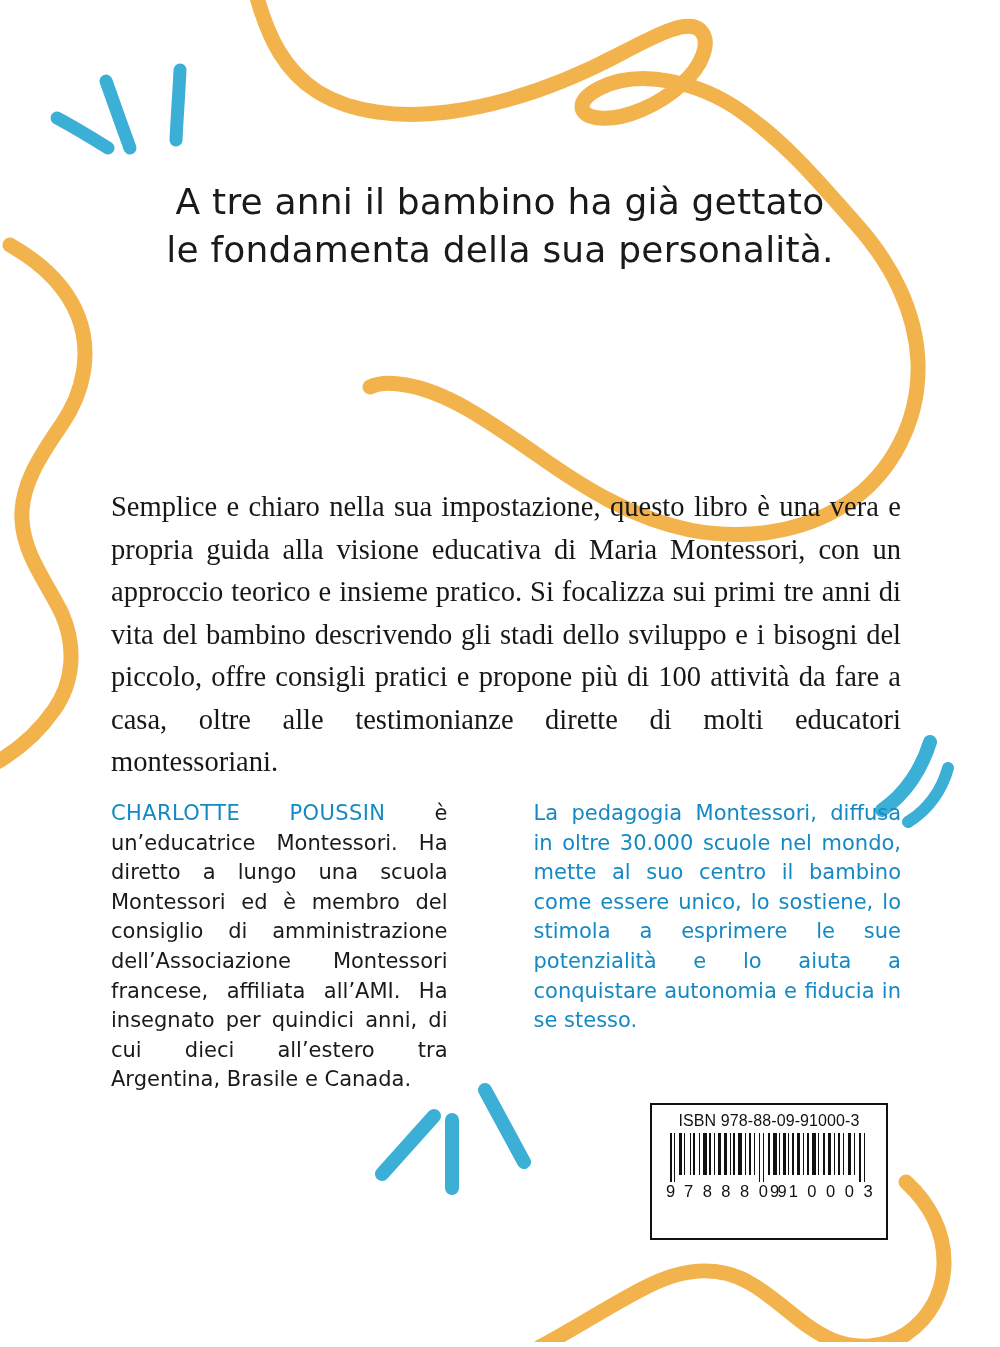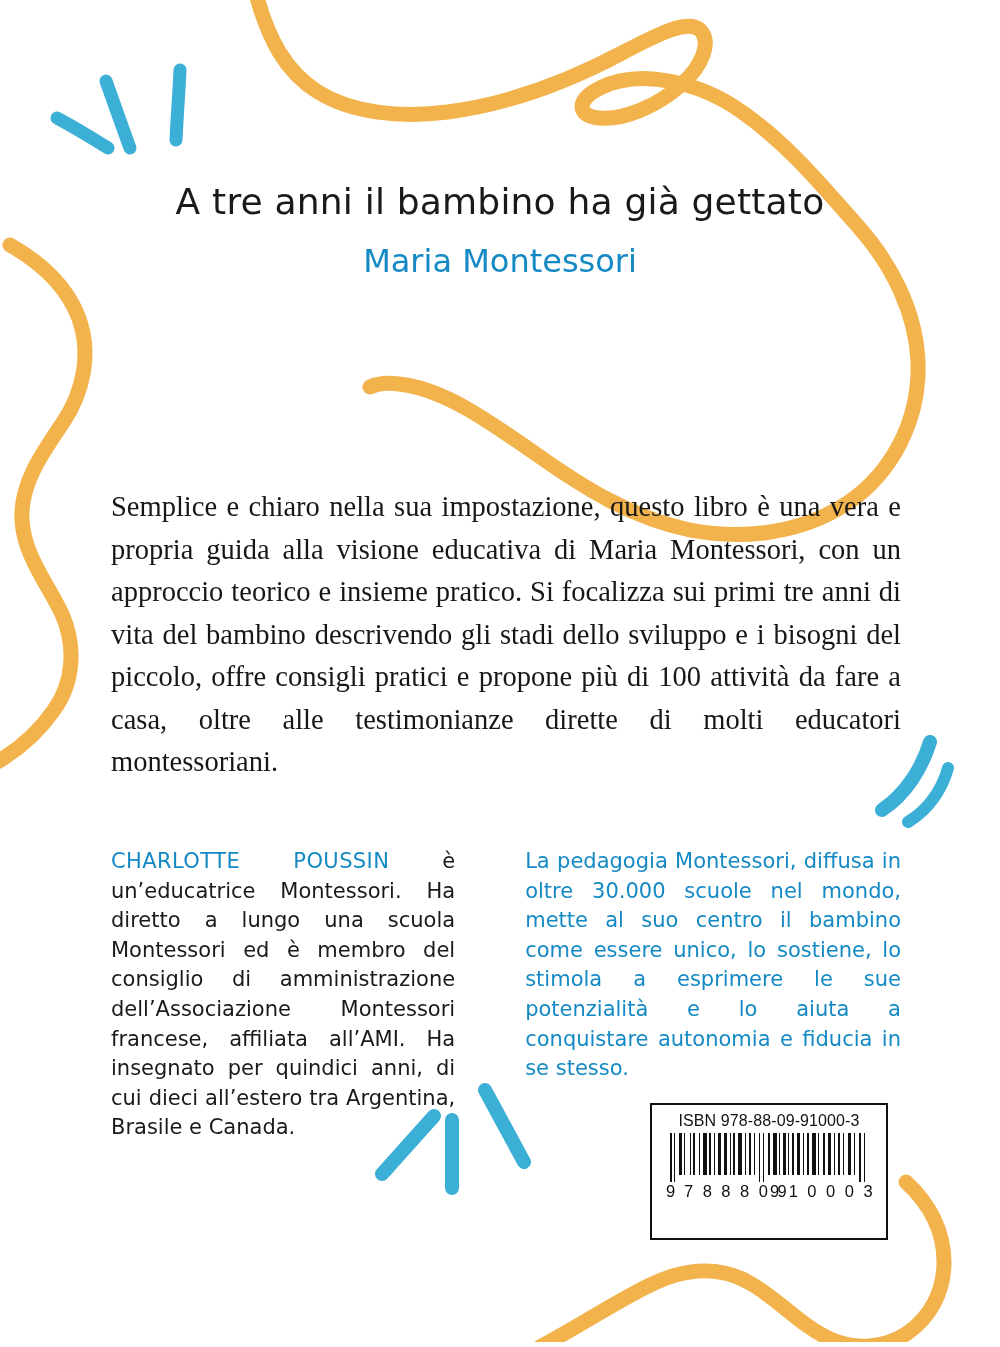--- a/index.html
+++ b/index.html
@@ -63,24 +63,24 @@
     color: #171717;
     text-align: justify;
     text-justify: inter-word;
   }
   .blurb p { margin: 0; }
 
   
   .cols {
     position: absolute;
     left: 111px;
-    top: 847px;
+    top: 799px;
     width: 790px;
     display: flex;
-    gap: 4px;
+    gap: 12px;
   }
   .col-left {
     width: 348px;
     font-family: "DejaVu Sans", sans-serif;
     font-size: 21px;
     line-height: 29.6px;
     color: #1a1a1a;
     text-align: justify;
     text-justify: inter-word;
   }
@@ -237,21 +237,21 @@
 
     <g>
       <path fill="none" stroke="#3BAFD6" stroke-width="14" stroke-linecap="round" d="M 382,1174 C 398,1156 418,1134 434,1116"></path>
       <path fill="none" stroke="#3BAFD6" stroke-width="14" stroke-linecap="round" d="M 452,1120 C 452,1144 452,1168 452,1188"></path>
       <path fill="none" stroke="#3BAFD6" stroke-width="14" stroke-linecap="round" d="M 485,1090 C 498,1114 512,1140 524,1162"></path>
     </g>
   </svg>
 
   <div class="quote-block">
     <div class="quote-line">A tre anni il bambino ha già gettato</div>
-    <div class="quote-author">Maria Montessori</div>
+    <div class="quote-line">le fondamenta della sua personalità.</div>
   </div>
 
   <div class="blurb">
     <p>Semplice e chiaro nella sua impostazione, questo libro è una vera e propria guida alla visione educativa di Maria Montessori, con un approccio teorico e insieme pratico. Si focalizza sui primi tre anni di vita del bambino descrivendo gli stadi dello sviluppo e i bisogni del piccolo, offre consigli pratici e propone più di 100 attività da fare a casa, oltre alle testimonianze dirette di molti educatori montessoriani.</p>
   </div>
 
   <div class="cols">
     <div class="col-left">
       <p><span class="author-name">CHARLOTTE POUSSIN</span><span> è un’educatrice Montessori. Ha diretto a lungo una scuola Montessori ed è membro del consiglio di amministrazione dell’Associazione Montessori francese, affiliata all’AMI. Ha insegnato per quindici anni, di cui dieci all’estero tra Argentina, Brasile e Canada.</span></p>
     </div>

